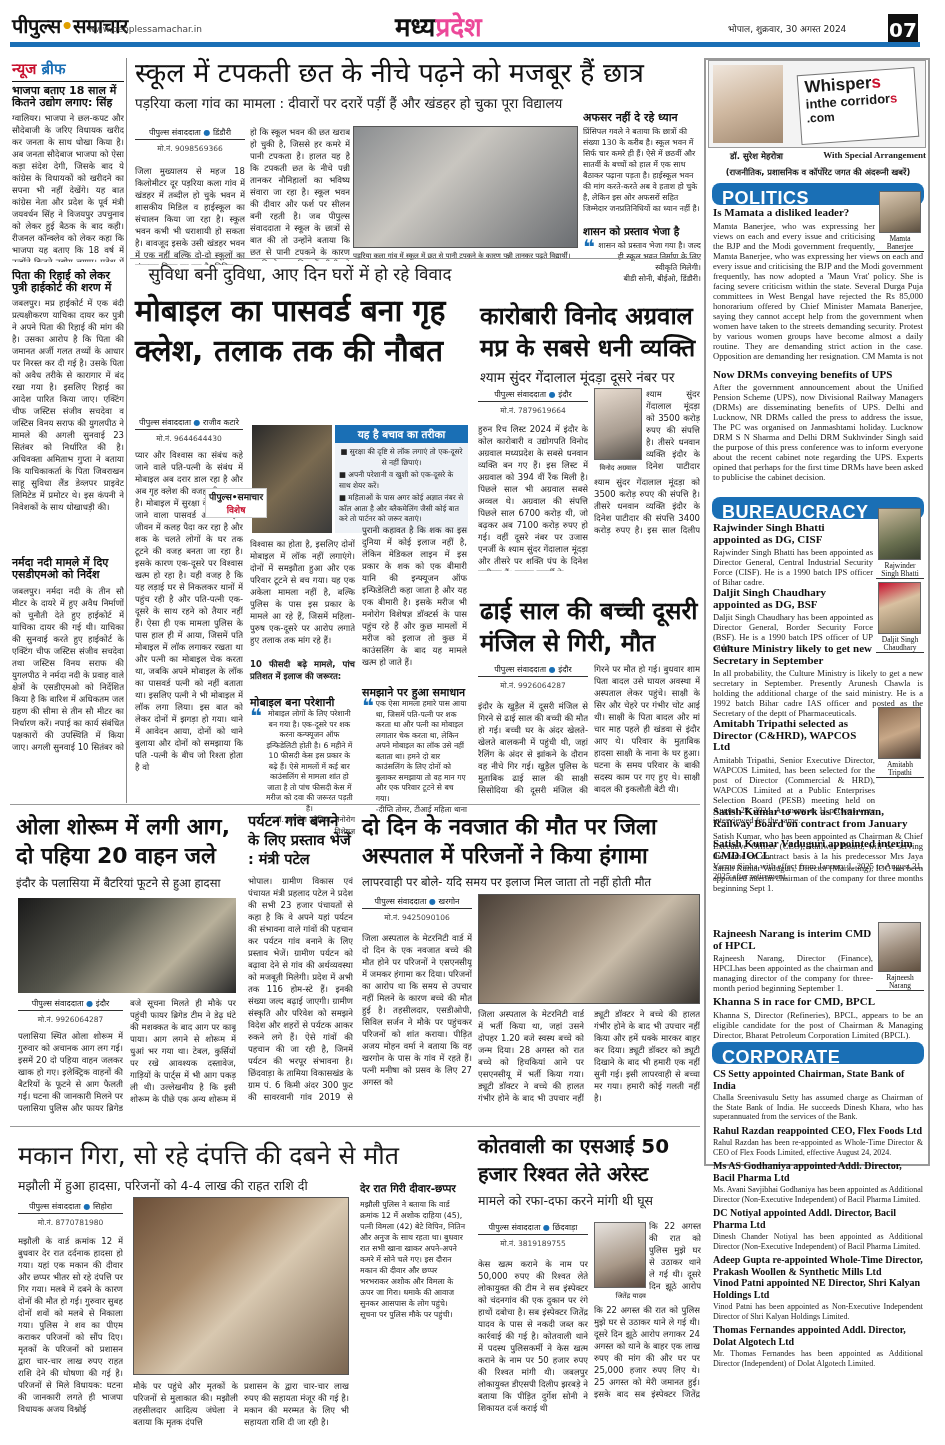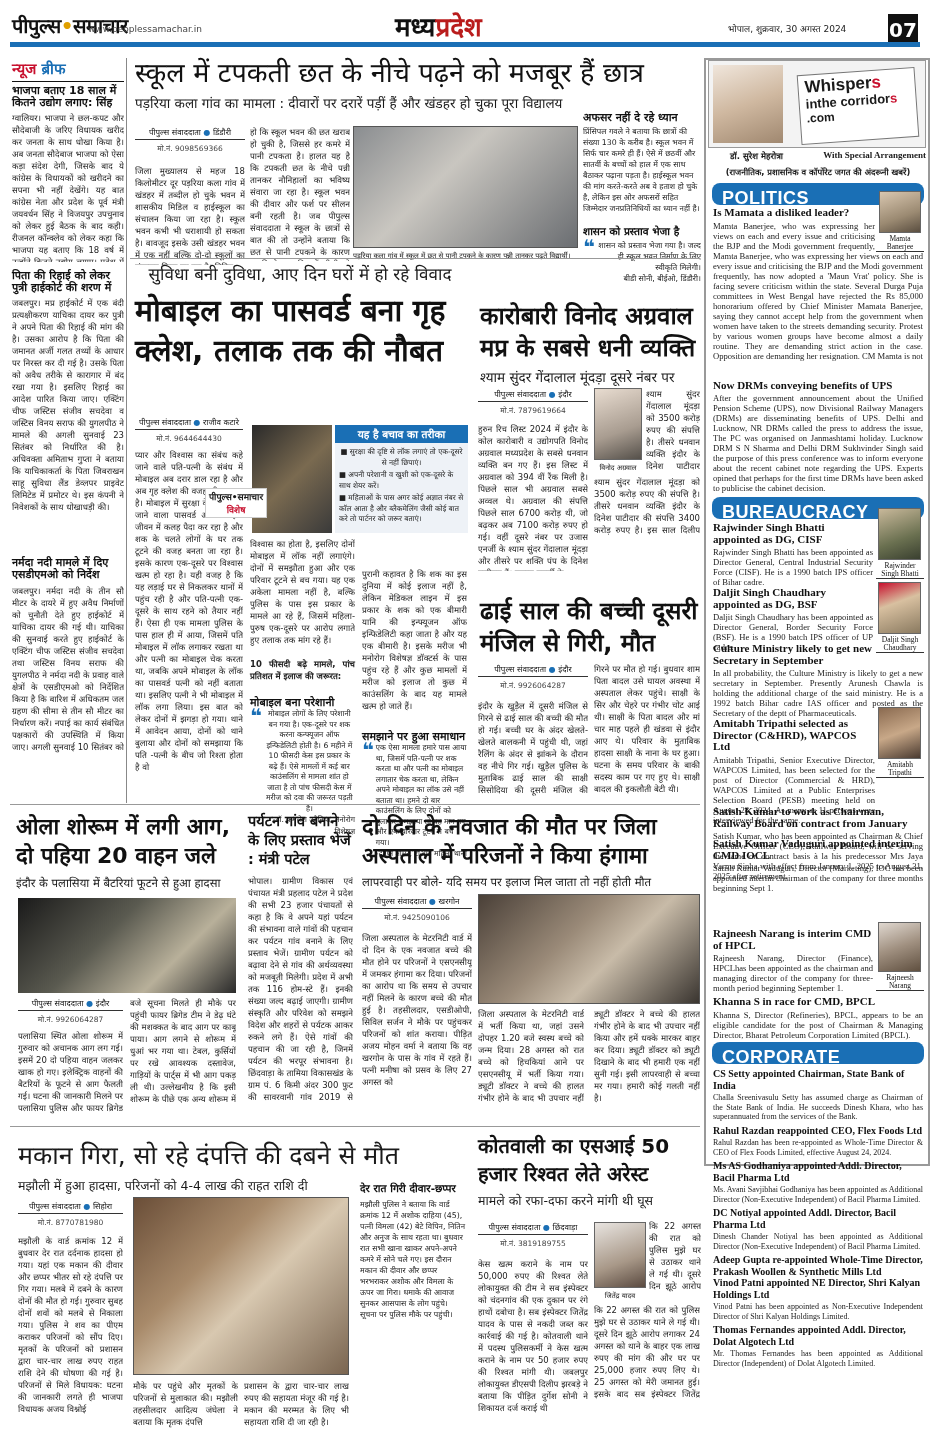--- a/index.html
+++ b/index.html
@@ -3,21 +3,21 @@
 <meta charset="utf-8">
 <style>
 *{box-sizing:border-box;margin:0;padding:0}
 body{width:945px;height:1445px;background:#fff;font-family:"DejaVu Sans",sans-serif;color:#1a1a1a;position:relative;overflow:hidden}
 .abs{position:absolute}
 .masthead{left:0;top:0;width:945px;height:46px}
 .brand{left:12px;top:12px;font-size:20px;font-weight:bold;color:#111;letter-spacing:-0.5px}
 .brand .dot{color:#e0a000}
 .url{left:88px;top:24px;font-size:9px;color:#444}
 .section-title{left:395px;top:8px;font-size:26px;font-weight:bold;color:#111}
-.section-title .red{color:#b91c1c}
+.section-title .red{color:#ec4899}
 .dateline{left:728px;top:22px;font-size:9px;color:#222}
 .pageno{left:888px;top:14px;width:30px;height:32px;background:#111;color:#fff;font-size:20px;font-weight:bold;text-align:center;line-height:32px}
 .blueline{left:10px;top:42px;width:910px;height:5px;background:#1a6fb5}
 .col-rule{background:#888;width:1px}
 .text{font-size:8.5px;line-height:12px;text-align:justify;color:#222}
 .hl{font-weight:bold;color:#111;line-height:1.1}
 .thin{font-weight:normal}
 .byline{font-size:8px;color:#111;border-bottom:1px solid #333;padding-bottom:2px;text-align:center}
 .byline .b{color:#1a6fb5}
 .mob{font-size:7.5px;color:#444;text-align:center;margin-top:3px}
@@ -115,21 +115,21 @@
 <div class="abs" style="left:250px;top:538px;width:105px">
   <div class="text" style="height:120px;overflow:hidden">विश्वास का होता है, इसलिए दोनों मोबाइल में लॉक नहीं लगाएंगे। दोनों में समझौता हुआ और एक परिवार टूटने से बच गया। यह एक अकेला मामला नहीं है, बल्कि पुलिस के पास इस प्रकार के मामले आ रहे हैं, जिसमें महिला-पुरुष एक-दूसरे पर आरोप लगाते हुए तलाक तक मांग रहे हैं।</div>
   <div class="text" style="font-weight:bold">10 फीसदी बढ़े मामले, पांच प्रतिशत में इलाज की जरूरत:</div>
   <div class="subhl" style="margin-top:12px">मोबाइल बना परेशानी</div>
   <div style="display:flex;gap:2px">
     <span class="quote">❝</span>
     <span class="text" style="font-size:7.6px;line-height:10.5px;text-align:center">मोबाइल लोगों के लिए परेशानी बन गया है। एक-दूसरे पर शक करना कन्फ्यूजन ऑफ इन्फिडेलिटी होती है। 6 महीने में 10 फीसदी केस इस प्रकार के बढ़े हैं। ऐसे मामलों में कई बार काउंसलिंग से मामला शांत हो जाता है तो पांच फीसदी केस में मरीज को दवा की जरूरत पड़ती है।</span>
   </div>
   <div class="text" style="font-size:7.6px;text-align:right">-डॉ. कमलेश उदैनिया, मनोरोग विशेषज्ञ</div>
 </div>
-<div class="abs" style="left:362px;top:568px;width:105px">
+<div class="abs" style="left:362px;top:524px;width:105px">
   <div class="text" style="height:145px;overflow:hidden">पुरानी कहावत है कि शक का इस दुनिया में कोई इलाज नहीं है, लेकिन मेडिकल लाइन में इस प्रकार के शक को एक बीमारी यानि की इन्फ्यूजन ऑफ इन्फिडेलिटी कहा जाता है और यह एक बीमारी है। इसके मरीज भी मनोरोग विशेषज्ञ डॉक्टर्स के पास पहुंच रहे हैं और कुछ मामलों में मरीज को इलाज तो कुछ में काउंसलिंग के बाद यह मामले खत्म हो जाते हैं।</div>
   <div class="subhl" style="margin-top:15px">समझाने पर हुआ समाधान</div>
   <div style="display:flex;gap:2px">
     <span class="quote">❝</span>
     <span class="text" style="font-size:7.6px;line-height:10.5px;text-align:left">एक ऐसा मामला हमारे पास आया था, जिसमें पति-पत्नी पर शक करता था और पत्नी का मोबाइल लगातार चेक करता था, लेकिन अपने मोबाइल का लॉक उसे नहीं बताता था। हमने दो बार काउंसलिंग के लिए दोनों को बुलाकर समझाया तो वह मान गए और एक परिवार टूटने से बच गया।</span>
   </div>
   <div class="text" style="font-size:7.6px;text-align:right">-दीप्ति तोमर, टीआई महिला थाना</div>
 </div>
 
 <div class="abs" style="left:480px;top:300px;width:220px">
@@ -222,21 +222,21 @@
 <div class="abs" style="left:478px;top:1132px;width:225px">
   <div class="hl" style="font-size:20px;line-height:28px">कोतवाली का एसआई 50 हजार रिश्वत लेते अरेस्ट</div>
   <div style="font-size:12.5px;margin-top:4px">मामले को रफा-दफा करने मांगी थी घूस</div>
 </div>
 <div class="abs" style="left:478px;top:1221px;width:110px">
   <div class="byline"><span>पीपुल्स संवाददाता</span> <span class="b">●</span> <span>छिंदवाड़ा</span></div>
   <div class="mob">मो.नं. 3819189755</div>
   <div class="text" style="margin-top:10px;height:168px;overflow:hidden">केस खत्म कराने के नाम पर 50,000 रुपए की रिश्वत लेते लोकायुक्त की टीम ने सब इंस्पेक्टर को चंदनगांव की एक दुकान पर रंगे हाथों दबोचा है। सब इंस्पेक्टर जितेंद्र यादव के पास से नकदी जब्त कर कार्रवाई की गई है। कोतवाली थाने में पदस्थ पुलिसकर्मी ने केस खत्म कराने के नाम पर 50 हजार रुपए की रिश्वत मांगी थी। जबलपुर लोकायुक्त डीएसपी दिलीप झरबड़े ने बताया कि पीड़ित दुर्गेश सोनी ने शिकायत दर्ज कराई थी</div>
 </div>
 <div class="abs portrait" style="left:594px;top:1222px;width:52px;height:66px;background:linear-gradient(160deg,#e8e4e0,#a89888 60%,#5a4a40)"></div>
-<div class="abs caption" style="left:594px;top:1291px;width:52px;font-size:7px;font-weight:normal;text-align:center">जितेंद्र यादव</div>
+<div class="abs caption" style="left:594px;top:1291px;width:52px;font-size:7px;font-weight:normal;text-align:right">जितेंद्र यादव</div>
 <div class="abs" style="left:649px;top:1220px;width:52px">
   <div class="text" style="height:72px;overflow:hidden">कि 22 अगस्त की रात को पुलिस मुझे घर से उठाकर थाने ले गई थी। दूसरे दिन झूठे आरोप लगाकर 24 अगस्त को थाने के बाहर एक लाख रुपए की मांग की और घर पर 25,000 हजार रुपए लिए थे। 25 अगस्त को मेरी जमानत हुई। इसके बाद सब इंस्पेक्टर जितेंद्र यादव ने एक लाख रुपए घूस की मांग की थी। इस बात से परेशान आवेदक ने जबलपुर लोकायुक्त में लिखित शिकायत की थी।</div>
 </div>
 <div class="abs" style="left:594px;top:1304px;width:106px">
   <div class="text" style="height:96px;overflow:hidden">कि 22 अगस्त की रात को पुलिस मुझे घर से उठाकर थाने ले गई थी। दूसरे दिन झूठे आरोप लगाकर 24 अगस्त को थाने के बाहर एक लाख रुपए की मांग की और घर पर 25,000 हजार रुपए लिए थे। 25 अगस्त को मेरी जमानत हुई। इसके बाद सब इंस्पेक्टर जितेंद्र यादव ने एक लाख रुपए घूस की मांग की थी। इस बात से परेशान आवेदक ने जबलपुर लोकायुक्त में लिखित शिकायत की थी।</div>
 </div>
 
 <div class="abs sidebar"></div>
 <div class="abs sb-banner">
   <div class="abs portrait" style="left:4px;top:4px;width:70px;height:78px;border:none;background:linear-gradient(160deg,#f0e6dc,#cfb8a0 50%,#a08870)"></div>
@@ -252,21 +252,21 @@
 </div>
 <div class="abs" style="left:710px;top:166px;width:216px;text-align:center;font-size:8.3px;font-weight:bold">(राजनीतिक, प्रशासनिक व कॉर्पोरेट जगत की अंदरूनी खबरें)</div>
 
 <div class="abs sb-pill" style="left:712px;top:183px;width:212px">POLITICS</div>
 <div class="abs portrait" style="left:879px;top:191px;width:42px;height:42px"></div>
 <div class="abs pcap" style="left:876px;top:235px;width:48px;line-height:8px">Mamta Banerjee</div>
 <div class="abs" style="left:713px;top:207px;width:210px">
   <div class="sb-h">Is Mamata a disliked leader?</div>
   <div class="sb-t" style="margin-top:2px;padding-right:48px;height:30px;overflow:hidden">Mamta Banerjee, who was expressing her views on each and every issue and criticising the BJP and the Modi government frequently, has now adopted a 'Maun Vrat' policy. She is facing severe criticism within the state. Several Durga Puja committees in West Bengal have rejected the Rs 85,000 honorarium offered by Chief Minister Mamata Banerjee, saying they cannot accept help from the government when women have taken to the streets demanding security. Protest by various women groups have become almost a daily routine. They are demanding strict action in the case. Opposition are demanding her resignation. CM Mamta is not issuing any statement and on behalf of her, Alapan Bandopadhyaya, Advisor to CM, is speaking. He informed the media that the CM has written a letter to the PM regarding the enactment of strict laws against rape.</div>
   <div class="sb-t" style="height:110px;overflow:hidden">Mamta Banerjee, who was expressing her views on each and every issue and criticising the BJP and the Modi government frequently, has now adopted a 'Maun Vrat' policy. She is facing severe criticism within the state. Several Durga Puja committees in West Bengal have rejected the Rs 85,000 honorarium offered by Chief Minister Mamata Banerjee, saying they cannot accept help from the government when women have taken to the streets demanding security. Protest by various women groups have become almost a daily routine. They are demanding strict action in the case. Opposition are demanding her resignation. CM Mamta is not issuing any statement and on behalf of her, Alapan Bandopadhyaya, Advisor to CM, is speaking. He informed the media that the CM has written a letter to the PM regarding the enactment of strict laws against rape.</div>
-  <div class="sb-h" style="margin-top:19px">Now DRMs conveying benefits of UPS</div>
+  <div class="sb-h" style="margin-top:8px">Now DRMs conveying benefits of UPS</div>
   <div class="sb-t" style="margin-top:2px">After the government announcement about the Unified Pension Scheme (UPS), now Divisional Railway Managers (DRMs) are disseminating benefits of UPS. Delhi and Lucknow, NR DRMs called the press to address the issue, The PC was organised on Janmashtami holiday. Lucknow DRM S N Sharma and Delhi DRM Sukhvinder Singh said the purpose of this press conference was to inform everyone about the recent cabinet note regarding the UPS. Experts opined that perhaps for the first time DRMs have been asked to publicise the cabinet decision.</div>
 </div>
 
 <div class="abs sb-pill" style="left:712px;top:497px;width:212px">BUREAUCRACY</div>
 <div class="abs portrait" style="left:878px;top:508px;width:43px;height:52px;background:linear-gradient(160deg,#c8b89a,#6a7050 60%,#3a4030)"></div>
 <div class="abs pcap" style="left:876px;top:562px;width:48px;line-height:8px">Rajwinder Singh Bhatti</div>
 <div class="abs portrait" style="left:878px;top:582px;width:43px;height:52px;background:linear-gradient(160deg,#c8102e,#d8c0a0 40%,#8a7a60)"></div>
 <div class="abs pcap" style="left:876px;top:636px;width:48px;line-height:8px">Daljit Singh Chaudhary</div>
 <div class="abs portrait" style="left:878px;top:707px;width:43px;height:52px;background:linear-gradient(160deg,#8a6a50,#c8a888 50%,#4a3a30)"></div>
 <div class="abs pcap" style="left:876px;top:761px;width:48px;line-height:8px">Amitabh Tripathi</div>

